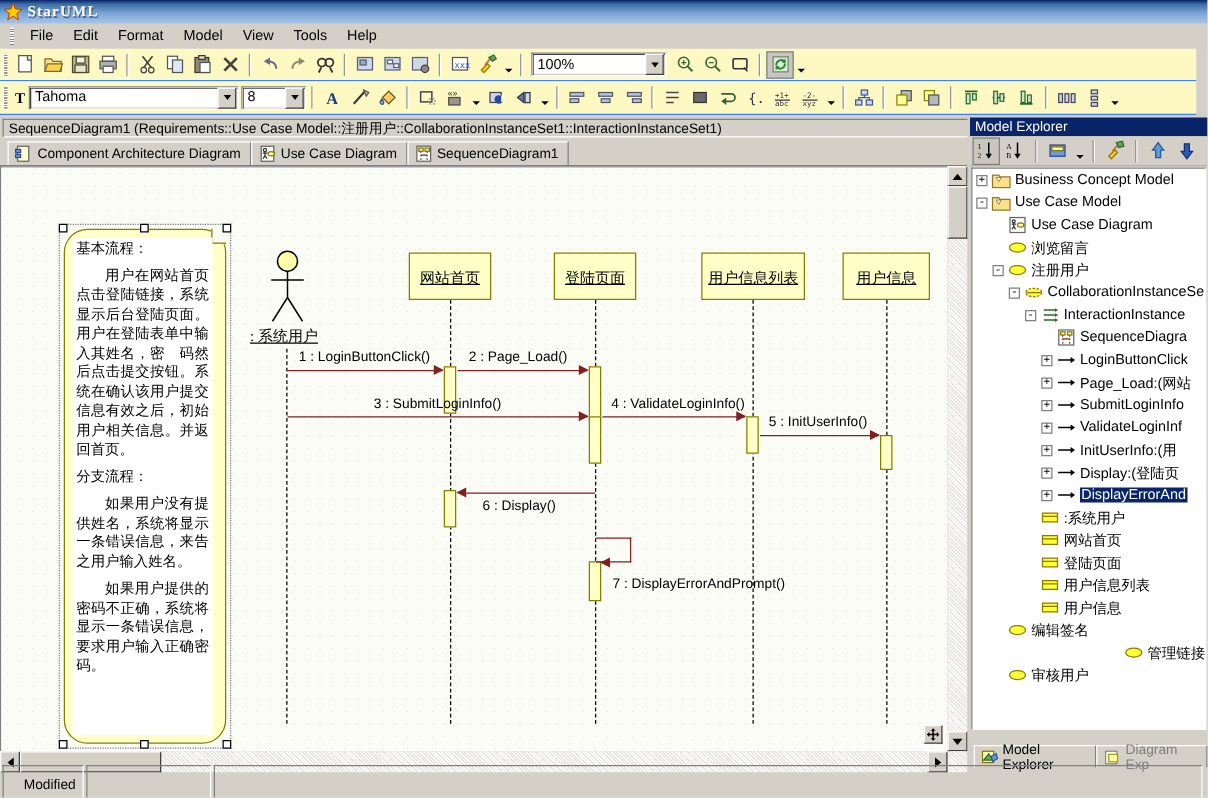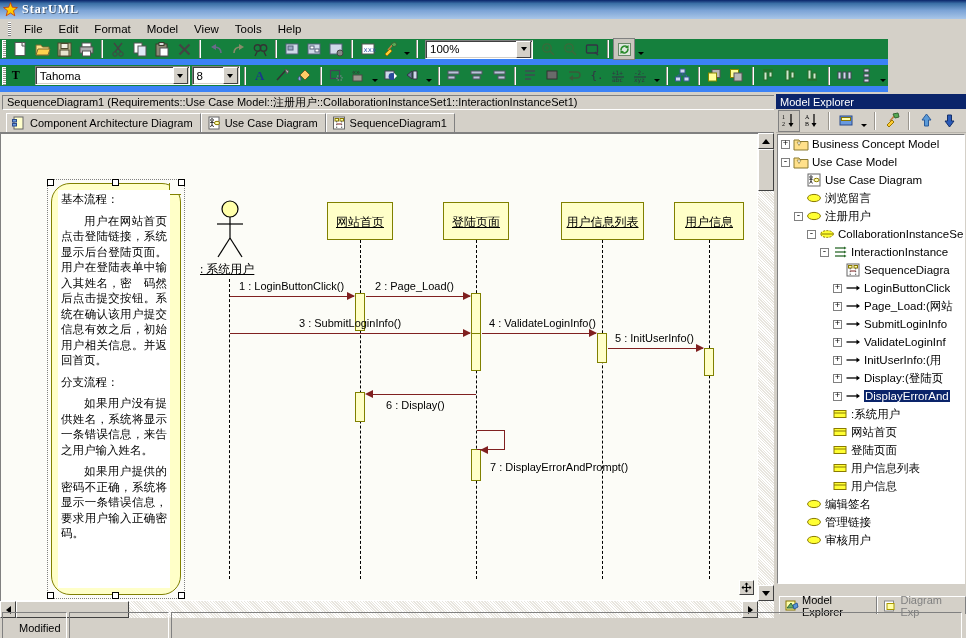--- a/index.html
+++ b/index.html
@@ -33,23 +33,23 @@
     display: flex; align-items: center; padding-left: 8px;
   }
   .menubar .grip { width: 3px; height: 14px; margin-right: 5px;
     background: repeating-linear-gradient(to bottom,#fff 0 1px,#808080 1px 2px); }
   .menu-item {
     padding: 2px 8px; color: #000; font-size: 11.5px; cursor: default;
   }
 
   
   .toolbar {
-    position: absolute; left: 0; width: 888px; height: 26px;
-    background: #15803d; display: flex; align-items: center;
-    border-bottom: 6px solid #3b82f6;
+    position: absolute; left: 0; width: 957px; height: 26px;
+    background: #fef9c3; display: flex; align-items: center;
+    border-bottom: 1px solid #3b82f6;
   }
   #toolbar1 { top: 39px; }
   #toolbar2 { top: 65px; height: 27px; }
   .tgrip { width: 4px; height: 18px; margin: 0 3px 0 2px;
     background: repeating-linear-gradient(to bottom,#ffffff 0 1px,#9a968e 1px 2px);
     border-left: 1px solid #fff; }
   .tsep { width: 1px; height: 18px; margin: 0 4px;
     border-left: 1px solid #9a968e; border-right: 1px solid #ffffff; }
   .tbtn {
     width: 22px; height: 22px; display: flex; align-items: center; justify-content: center;
@@ -76,21 +76,21 @@
   .combo .val { padding-left: 4px; white-space: nowrap; overflow: hidden; flex: 1; }
   .combo .arrow {
     width: 15px; height: 17px; background: #d4d0c8; margin: 0 1px 0 0;
     border: 1px solid #fff; border-right-color: #404040; border-bottom-color: #404040;
     display: flex; align-items: center; justify-content: center; flex: 0 0 auto;
   }
   .combo .arrow i {
     width: 0; height: 0; border-left: 3px solid transparent;
     border-right: 3px solid transparent; border-top: 4px solid #000;
   }
-  #font-combo { width: 168px; margin-left: 14px; }
+  #font-combo { width: 168px; margin-left: 2px; }
   #fontsize-combo { width: 52px; margin-left: 2px; }
   #zoom-combo { width: 108px; margin-left: 3px; }
   .fonticon { font-weight: bold; font-family: "Liberation Serif", serif;
      font-size: 12px; padding: 0 1px 0 3px; }
 
   
   .pathbar {
     position: absolute; left: 0; top: 94px; width: 966px; height: 17px;
     background: #d4d0c8;
   }
@@ -1055,21 +1055,21 @@
             </svg></span>
           <span class="tlabel">用户信息</span>
         </div>
         <div class="tnode" style="padding-left: 16px;">
           <span class="tspace"></span>
           <span class="ticon"><svg width="16" height="14">
               <ellipse cx="8" cy="7" rx="6.4" ry="3.6" fill="#ffff33" stroke="#8a7a00"></ellipse>
             </svg></span>
           <span class="tlabel">编辑签名</span>
         </div>
-        <div class="tnode" style="padding-left: 16px;">
+        <div class="tnode" style="padding-left: 16px; justify-content: flex-end;">
           <span class="tspace"></span>
           <span class="ticon"><svg width="16" height="14">
               <ellipse cx="8" cy="7" rx="6.4" ry="3.6" fill="#ffff33" stroke="#8a7a00"></ellipse>
             </svg></span>
           <span class="tlabel">管理链接</span>
         </div>
         <div class="tnode" style="padding-left: 16px;">
           <span class="tspace"></span>
           <span class="ticon"><svg width="16" height="14">
               <ellipse cx="8" cy="7" rx="6.4" ry="3.6" fill="#ffff33" stroke="#8a7a00"></ellipse>

